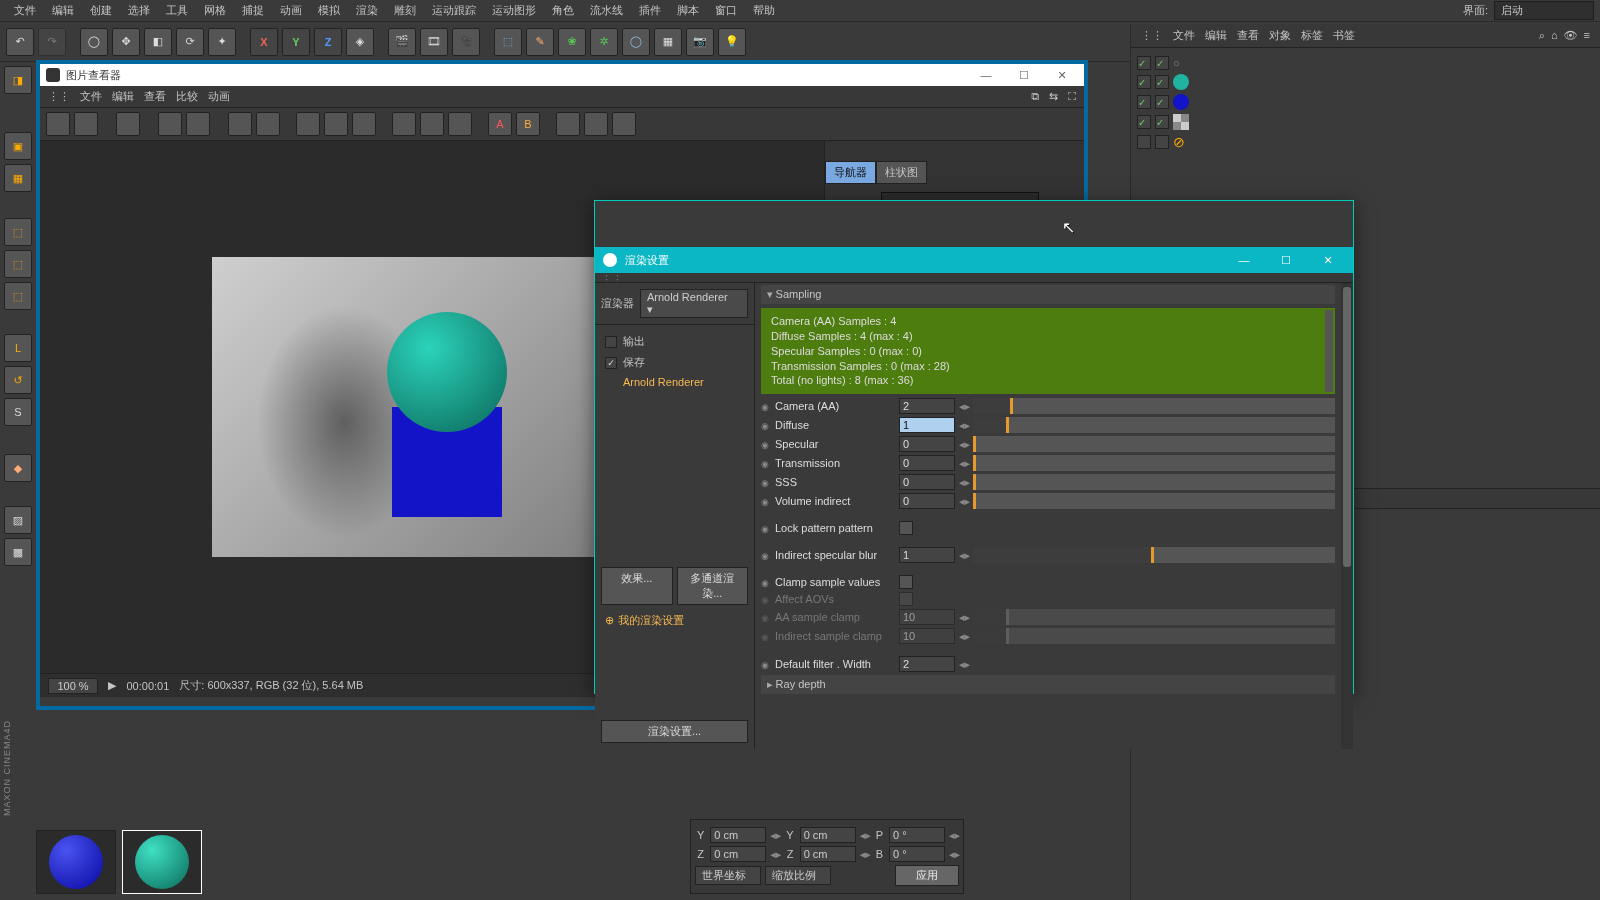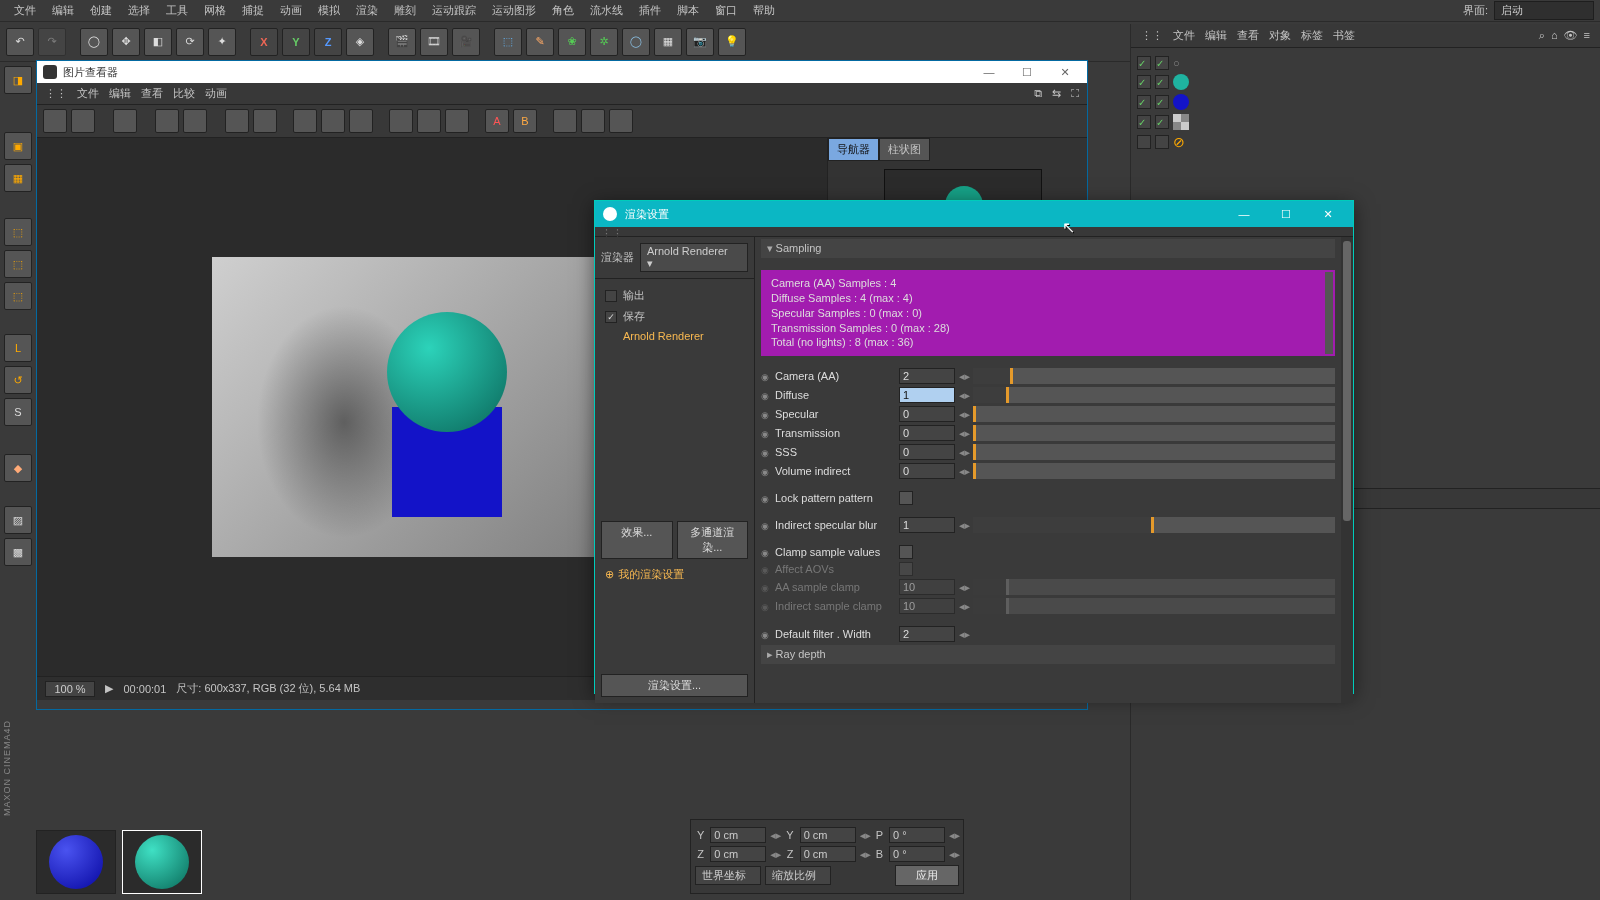--- a/index.html
+++ b/index.html
@@ -33,36 +33,36 @@
 .obj-list { padding: 6px; }
 .obj-row { display: flex; align-items: center; gap: 4px; padding: 2px 0; }
 .obj-icon { width: 16px; height: 16px; border-radius: 50%; display: inline-block; }
 .teal { background: #1fb3a0; }
 .blue { background: #1313c8; }
 .chk { width: 14px; height: 14px; background: #444; border: 1px solid #222; }
 .chk.on::after { content: "✓"; color: #6c6; font-size: 10px; }
 .attr-tabs { display: flex; gap: 8px; padding: 3px 8px; border-top: 1px solid #222; border-bottom: 1px solid #222; background: #383838; margin-top: 330px; }
 
 
-.picviewer { position: absolute; left: 36px; top: 60px; width: 1052px; height: 650px; background: #3a3a3a; border: 1px solid #0369a1; }
+.picviewer { position: absolute; left: 36px; top: 60px; width: 1052px; height: 650px; background: #3a3a3a; border: 4px solid #0369a1; }
 .pv-title { background: #fff; color: #333; height: 22px; display: flex; align-items: center; padding: 0 6px; gap: 6px; }
 .pv-title .spacer { flex: 1; }
 .pv-winbtn { width: 32px; height: 22px; display: flex; align-items: center; justify-content: center; color: #666; cursor: pointer; }
 .pv-menu { display: flex; gap: 10px; padding: 3px 8px; background: #383838; border-bottom: 1px solid #222; align-items: center; }
 .pv-menu .spacer { flex: 1; }
 .pv-toolbuttons { display: flex; gap: 4px; padding: 4px 6px; background: #383838; border-bottom: 1px solid #222; }
 .pv-tb { width: 24px; height: 24px; background: #555; border: 1px solid #222; border-radius: 2px; }
 .pv-main { display: flex; height: calc(100% - 110px); }
 .pv-render { flex: 1; background: #2b2b2b; display: flex; align-items: center; justify-content: center; position: relative; }
 .render-img { width: 440px; height: 300px; background: linear-gradient(135deg, #cfcfcf 0%, #7a7a7a 100%); position: relative; overflow: hidden; }
 .render-img::before { content: ""; position: absolute; inset: 0; background: radial-gradient(150px 200px at 30% 55%, rgba(0,0,0,.45), transparent 58%); }
 .render-cube { position: absolute; width: 110px; height: 110px; background: #1313c8; left: 180px; top: 150px; }
 .render-sphere { position: absolute; width: 120px; height: 120px; border-radius: 50%; background: radial-gradient(circle at 35% 30%, #2cd3ba, #0a6659); left: 175px; top: 55px; }
 .pv-side { width: 260px; background: #333; border-left: 1px solid #222; }
-.pv-side-tabs { display: flex; }
+.pv-side-tabs { display: flex; margin-top: 20px; }
 .pv-side-tab { padding: 3px 8px; background: #555; border: 1px solid #222; }
 .pv-side-tab.active { background: #7aa8e0; color: #111; }
 .pv-thumb { width: 158px; height: 90px; margin: 8px 0 0 56px; background: #2b2b2b; border: 1px solid #111; position: relative; }
 .pv-thumb .tcube { position: absolute; width: 36px; height: 36px; background: #1313c8; left: 62px; top: 44px; }
 .pv-thumb .tsphere { position: absolute; width: 38px; height: 38px; border-radius: 50%; background: #16a086; left: 60px; top: 16px; }
 .pv-status { height: 24px; display: flex; align-items: center; padding: 0 8px; gap: 10px; background: #2e2e2e; border-top: 1px solid #222; }
 .pv-statusinput { width: 50px; background: #444; border: 1px solid #222; color: #ccc; padding: 1px 3px; text-align: center; }
 
 
 .mat-swatches { position: absolute; left: 36px; bottom: 6px; display: flex; gap: 6px; }
@@ -76,21 +76,21 @@
 .coord-panel { position: absolute; left: 690px; bottom: 6px; width: 274px; background: #383838; border: 1px solid #222; padding: 4px; }
 .coord-row { display: flex; align-items: center; gap: 4px; margin: 3px 0; }
 .coord-row .lbl { width: 14px; text-align: center; }
 .coord-input { width: 56px; background: #444; border: 1px solid #222; color: #ccc; padding: 1px 3px; }
 .spinctl { width: 10px; display: inline-block; color: #888; }
 .coord-select { background: #444; border: 1px solid #222; color: #ccc; padding: 1px 14px 1px 6px; }
 .apply-btn { background: #666; border: 1px solid #222; color: #eee; padding: 2px 20px; margin-left: auto; cursor: pointer; }
 
 
 .dialog { position: absolute; left: 594px; top: 200px; width: 760px; height: 494px; background: #3a3a3a; border: 1px solid #0cb; box-shadow: 0 4px 18px rgba(0,0,0,.5); }
-.dlg-title { background: #0bb7c4; height: 26px; display: flex; align-items: center; padding: 0 8px; color: #fff; gap: 8px; }
+.dlg-title { background: #0bb7c4; height: 26px; display: flex; align-items: center; padding: 0 8px; color: #fff; gap: 8px; margin-top: 46px; }
 .dlg-title .spacer { flex: 1; }
 .dlg-winbtn { width: 34px; height: 26px; display: flex; align-items: center; justify-content: center; cursor: pointer; }
 .dlg-body { display: flex; height: calc(100% - 26px); }
 .dlg-left { width: 160px; background: #3a3a3a; border-right: 1px solid #222; display: flex; flex-direction: column; }
 .dlg-left-top { display: flex; align-items: center; gap: 6px; padding: 6px; border-bottom: 1px solid #222; }
 .dlg-select { background: #4a4a4a; border: 1px solid #222; color: #ccc; padding: 1px 14px 1px 6px; flex: 1; }
 .dlg-left-list { padding: 6px; flex: 1; }
 .dlg-lrow { padding: 3px 4px; display: flex; align-items: center; gap: 6px; cursor: pointer; }
 .dlg-lrow .sqr { width: 12px; height: 12px; background: #444; border: 1px solid #222; }
 .dlg-lrow .sqr.on::after { content: "✓"; color: #ddd; font-size: 9px; display: block; text-align: center; line-height: 10px; }
@@ -98,21 +98,21 @@
 .dlg-left-bottom { padding: 6px; display: flex; gap: 4px; flex-direction: column; }
 .dlg-left-bottom-row { display: flex; gap: 4px; }
 .dlg-btn { flex: 1; background: #555; border: 1px solid #222; color: #ddd; padding: 3px; text-align: center; cursor: pointer; }
 .dlg-mysetting { color: #f9b951; padding: 4px; display: flex; gap: 4px; align-items: center; }
 
 .dlg-right { flex: 1; background: #3a3a3a; display: flex; overflow: hidden; }
 .dlg-content { flex: 1; overflow-y: auto; padding: 0 6px 6px 6px; }
 .section-head { background: #444; padding: 3px 6px; margin: 2px 0; cursor: pointer; }
 .section-head::before { content: "▾ "; color: #aaa; }
 .section-head.collapsed::before { content: "▸ "; }
-.info-box { background: #a21caf; padding: 6px 10px; margin: 12px 0; font-size: 11px; line-height: 1.35; color: #ddd; position: relative; }
+.info-box { background: #4d7c0f; padding: 6px 10px; margin: 4px 0; font-size: 11px; line-height: 1.35; color: #ddd; position: relative; }
 .field-row { display: flex; align-items: center; gap: 4px; margin: 3px 0; }
 .field-row .dot { width: 10px; color: #888; }
 .field-row .dot::before { content: "◉"; font-size: 9px; }
 .field-row .label { width: 120px; color: #ddd; white-space: nowrap; overflow: hidden; }
 .field-row .label.dim { color: #777; }
 .num-input { width: 56px; background: #444; border: 1px solid #222; color: #ddd; padding: 1px 3px; }
 .num-input.selected { background: #b0d0f0; color: #111; }
 .spin { width: 10px; color: #888; cursor: pointer; }
 .slider { flex: 1; height: 16px; background: #555; position: relative; }
 .slider .bar { position: absolute; left: 0; top: 0; bottom: 0; background: #3d3d3d; border-right: 3px solid #e59a2b; }

